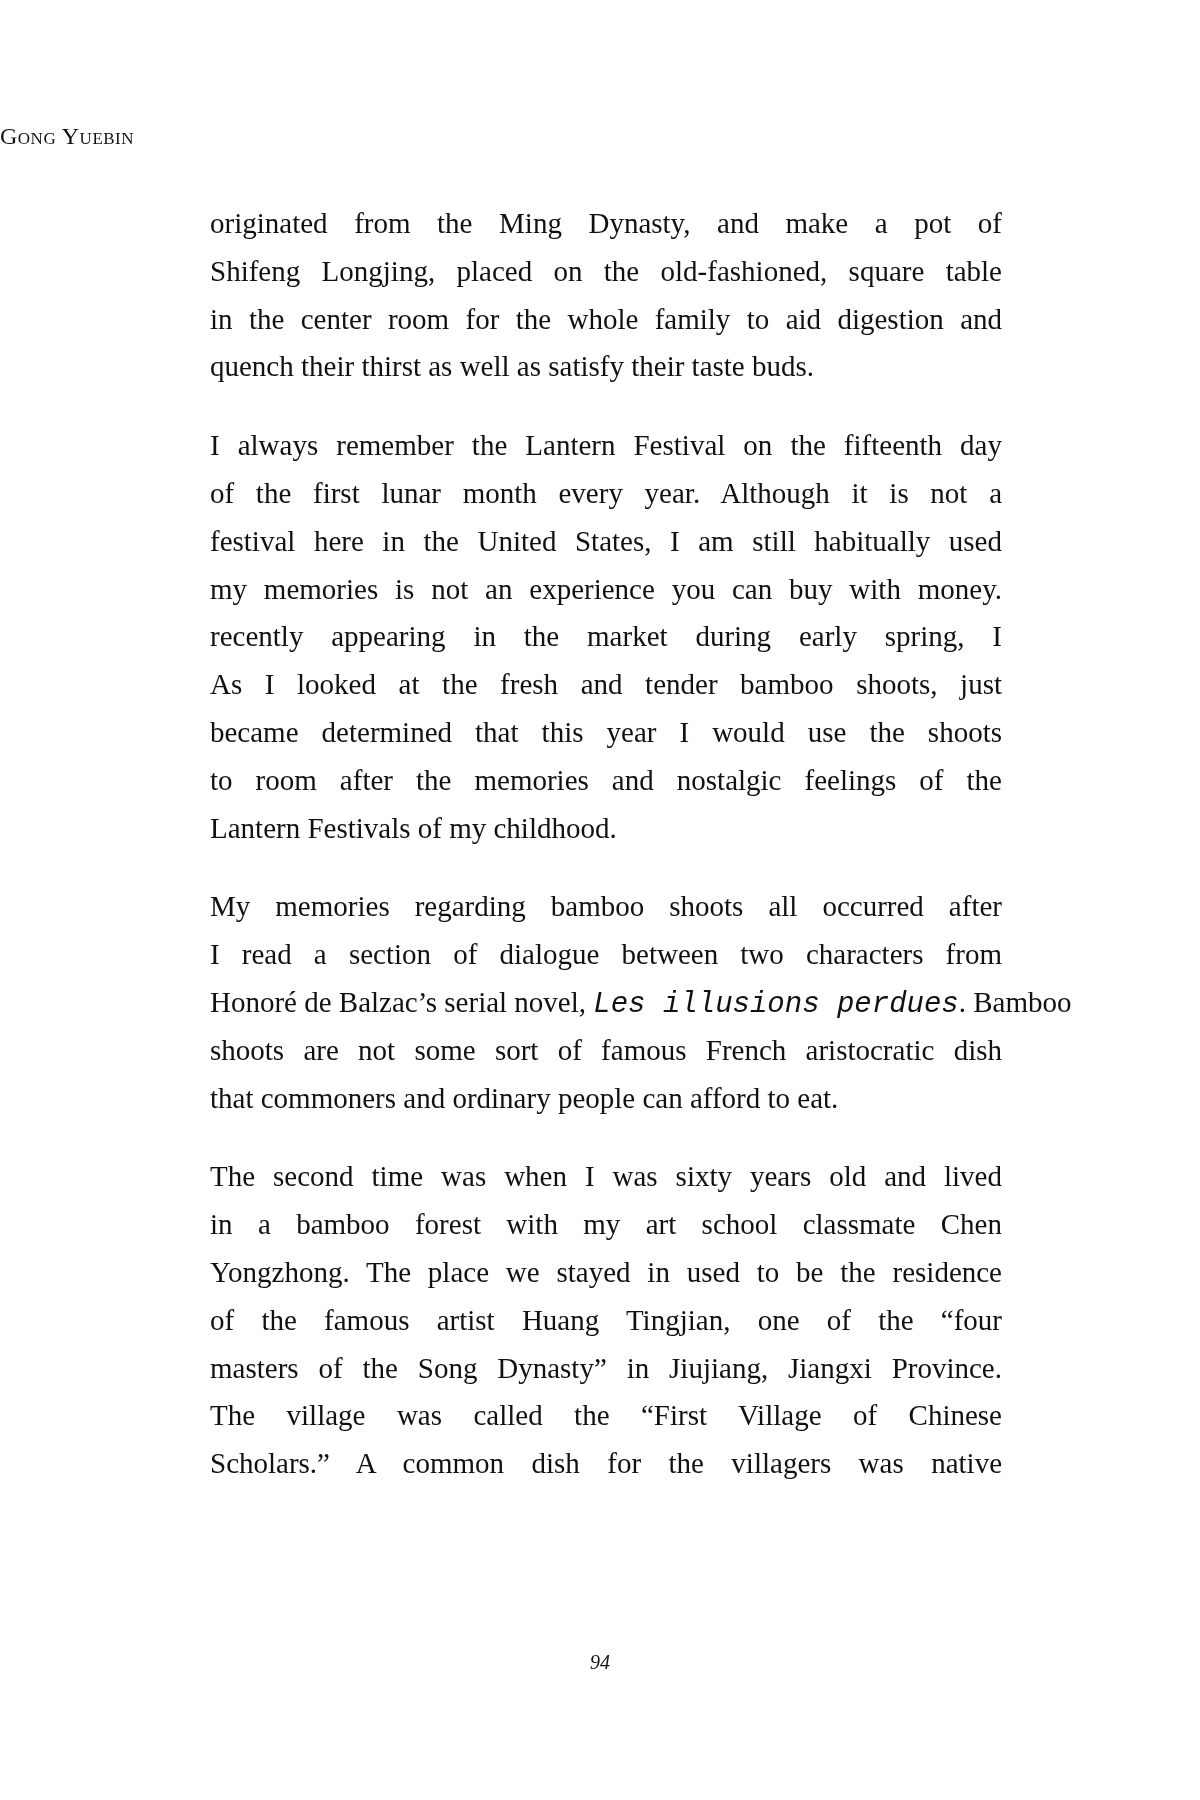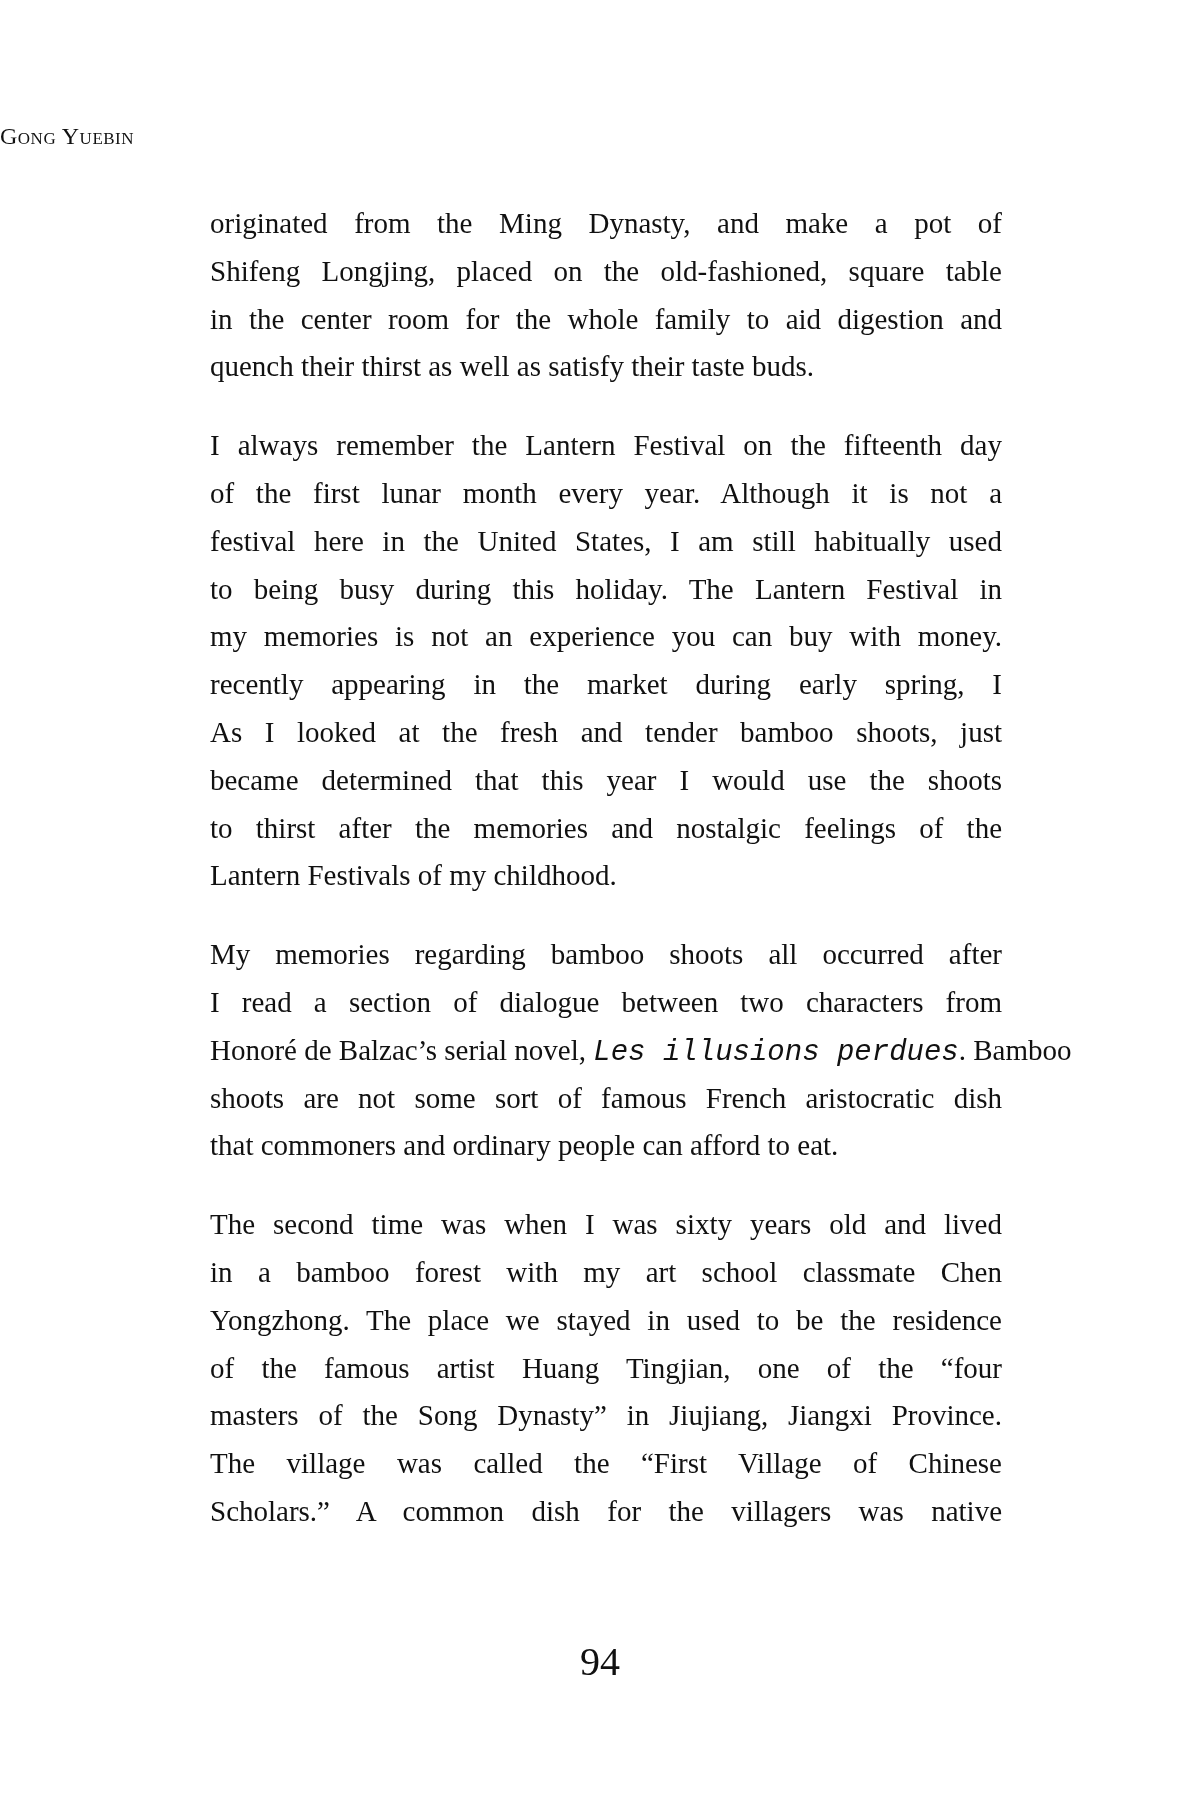--- a/index.html
+++ b/index.html
@@ -53,49 +53,49 @@
   .line em {
     font-style: italic;
     font-family: Liberation Mono, monospace;
   }
   .page-number {
     position: absolute;
     top: 1642px;
     left: 0;
     width: 1200px;
     text-align: center;
-    font-size: 40px;
+    font-size: 20px;
     line-height: 40px;
     color: #111111;
+    font-style: italic;
   }
 </style>
 </head>
 <body>
 
 <div class="running-head">Gong Yuebin</div>
 
 <div class="text-block">
 
   <p class="para">
     <span class="line">originated from the Ming Dynasty, and make a pot of</span>
     <span class="line">Shifeng Longjing, placed on the old-fashioned, square table</span>
     <span class="line">in the center room for the whole family to aid digestion and</span>
     <span class="line last">quench their thirst as well as satisfy their taste buds.</span>
   </p>
 
   <p class="para">
     <span class="line">I always remember the Lantern Festival on the fifteenth day</span>
     <span class="line">of the first lunar month every year. Although it is not a</span>
     <span class="line">festival here in the United States, I am still habitually used</span>
-    <span class="line">to being busy during this holiday. The Lantern Festival in</span>
     <span class="line">my memories is not an experience you can buy with money.</span>
     <span class="line">recently appearing in the market during early spring, I</span>
     <span class="line">As I looked at the fresh and tender bamboo shoots, just</span>
     <span class="line">became determined that this year I would use the shoots</span>
-    <span class="line">to thirst after the memories and nostalgic feelings of the</span>
+    <span class="line">to room after the memories and nostalgic feelings of the</span>
     <span class="line last">Lantern Festivals of my childhood.</span>
   </p>
 
   <p class="para">
     <span class="line">My memories regarding bamboo shoots all occurred after</span>
     <span class="line">I read a section of dialogue between two characters from</span>
     <span class="line"><span>Honoré de Balzac’s serial novel, </span><em>Les illusions perdues</em><span>. Bamboo</span></span>
     <span class="line">shoots are not some sort of famous French aristocratic dish</span>
     <span class="line last">that commoners and ordinary people can afford to eat.</span>
   </p>

